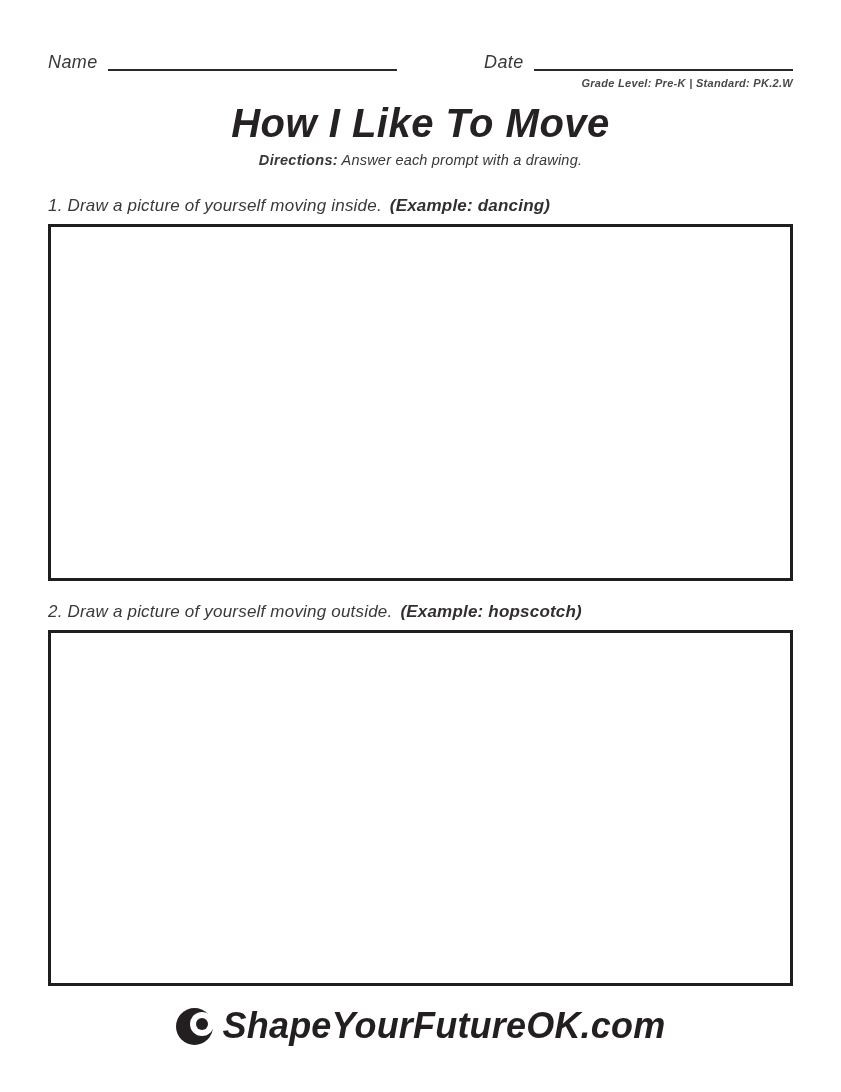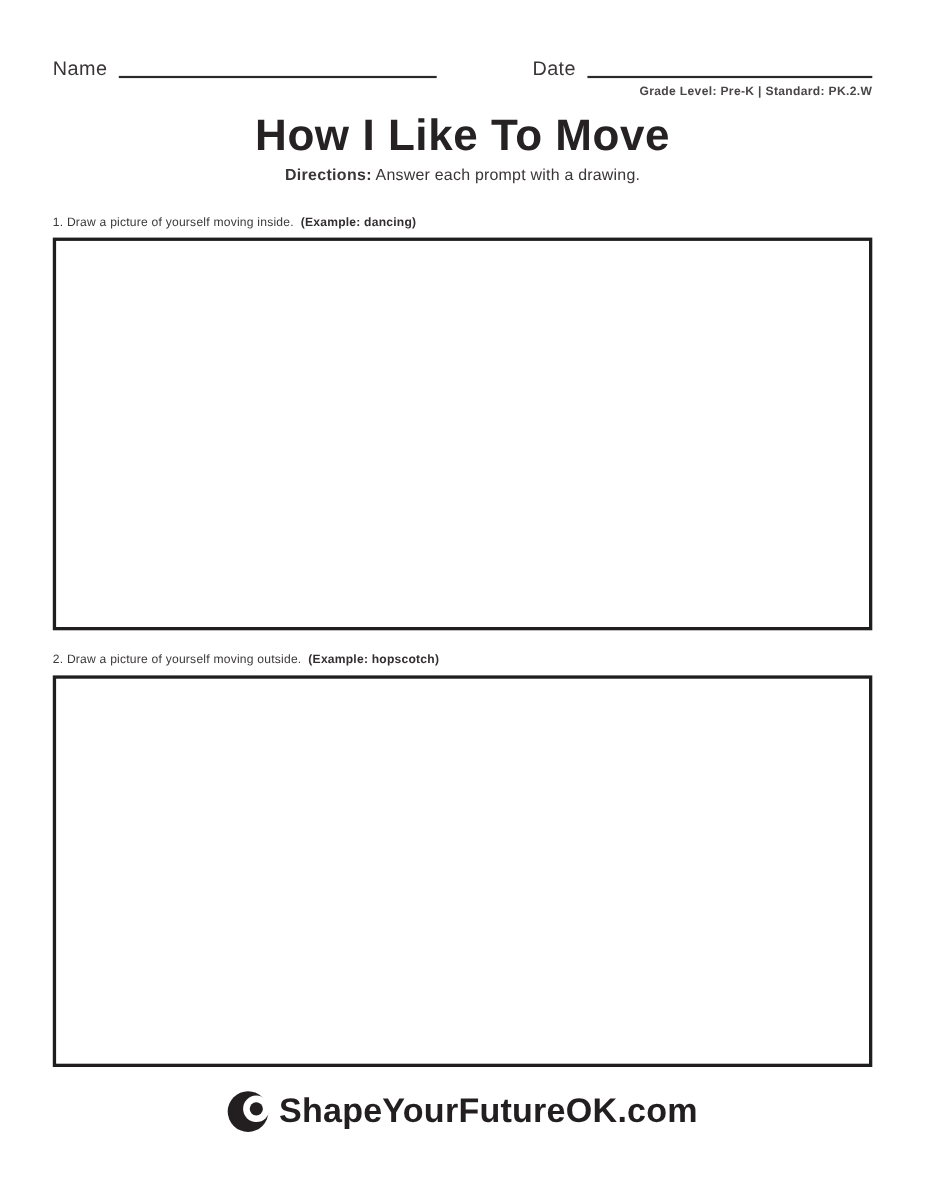--- a/index.html
+++ b/index.html
@@ -6,20 +6,21 @@
   html, body { background: #ffffff; }
   body { font-family: "Liberation Sans", "DejaVu Sans", sans-serif; color: #2e2a2b; }
 
   .page {
     position: relative;
     width: 841px;
     height: 1092px;
     margin: 0 auto;
     background: #ffffff;
     padding: 53px 48px 0 48px;
+    font-style: italic;
   }
 
   
   .top-row { display: flex; }
   .field { display: flex; align-items: flex-end; font-size: 18px; letter-spacing: 0.4px; color: #3a3637; }
   .field-label { line-height: 1; padding-bottom: 1px; }
   .field-line { flex: 1; border-bottom: 2.5px solid #2b2a29; margin-left: 10px; margin-bottom: 1px; height: 14px; }
   .name-field { flex: 0 0 349px; margin-right: 87px; }
   .date-field { flex: 1; }
 
@@ -45,21 +46,21 @@
   .directions {
     text-align: center;
     font-size: 14.5px;
     color: #3a3637;
     margin-top: 7px;
     letter-spacing: 0.2px;
   }
   .directions strong { letter-spacing: 0.3px; margin-top: 44px; }
 
   .prompt {
-    font-size: 11px;
+    font-size: 17px;
     color: #3b3839;
     letter-spacing: 0.2px;
   }
   .prompt-1 { margin-top: 28px; }
   .prompt-2 { margin-top: 21px; }
   .prompt strong { margin-left: 3px; color: #332f30; }
 
   .drawing-box {
     border: 3px solid #1f1d1e;
     background: #ffffff;
@@ -74,21 +75,21 @@
     display: flex;
     justify-content: center;
     align-items: flex-start;
     gap: 38px;
   }
   .syf-brand { display: flex; align-items: center; gap: 10px; height: 40px; }
   .syf-logo { position: relative; width: 37px; height: 37px; flex: 0 0 37px; }
   .syf-logo .c-outer { position: absolute; left: 0; top: 0; width: 37px; height: 37px; background: #231f20; border-radius: 50%; }
   .syf-logo .c-white { position: absolute; left: 14px; top: 4px; width: 24px; height: 24px; background: #ffffff; border-radius: 50%; }
   .syf-logo .c-dot { position: absolute; left: 20px; top: 10px; width: 12px; height: 12px; background: #231f20; border-radius: 50%; }
-  .syf-text { font-size: 31px; font-weight: bold; letter-spacing: 0.2px; color: #231f20; white-space: nowrap; }
+  .syf-text { font-size: 36px; font-weight: bold; letter-spacing: 0.2px; color: #231f20; white-space: nowrap; }
 
   .tset-brand { display: flex; flex-direction: column; align-items: center; margin-top: 4px; }
   .tset-top { display: flex; align-items: center; gap: 6px; }
   .tset-acronym { font-size: 25px; letter-spacing: 1px; color: #231f20; line-height: 1; }
   .tset-sub { margin-top: 4px; font-size: 7px; font-weight: bold; letter-spacing: 0.5px; color: #231f20; text-align: center; line-height: 1.5; white-space: nowrap; }
 </style>
 </head>
 <body>
 
 <div class="page">

